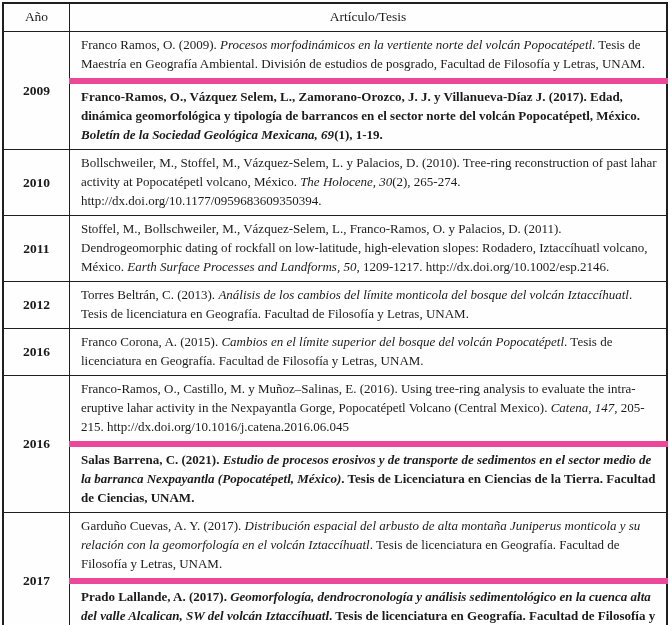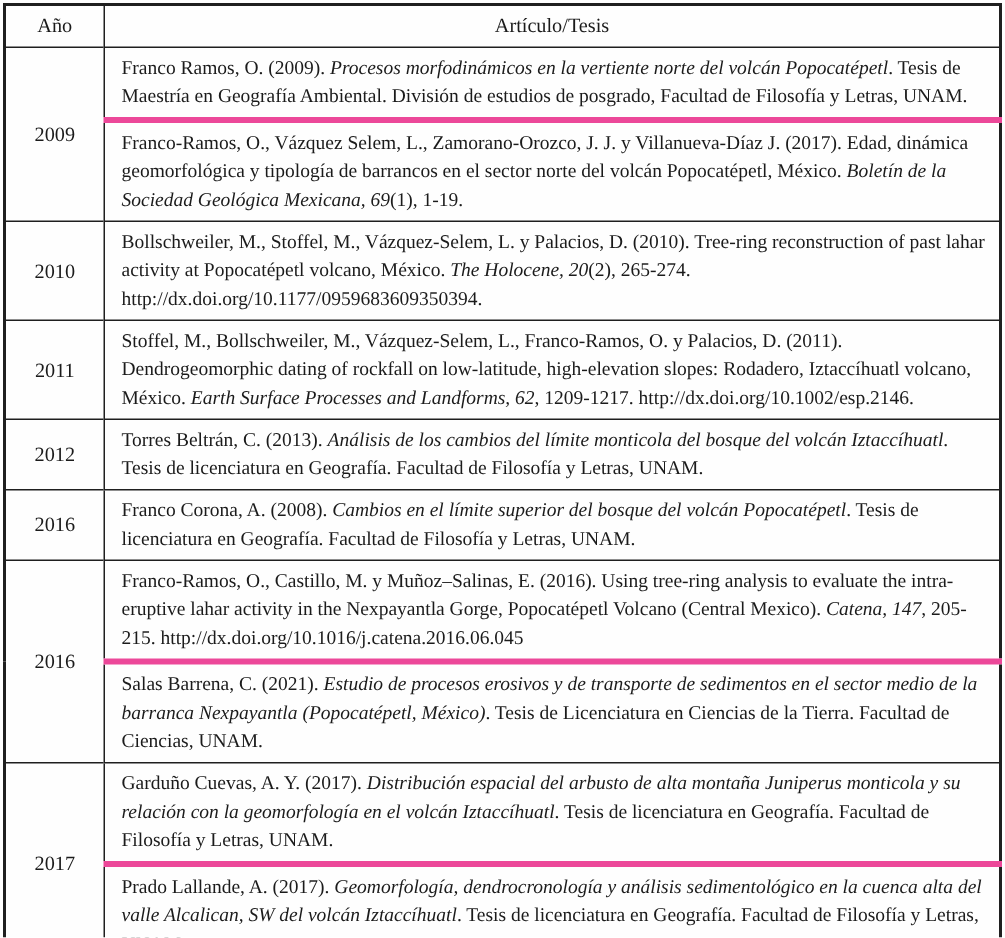--- a/index.html
+++ b/index.html
@@ -43,30 +43,32 @@
     width: 57px;
     border-right: 1.5px solid #1f1f1f;
   }
   tbody tr.group-start > td {
     border-top: 1.5px solid #1f1f1f;
   }
   td.year-cell {
     text-align: center;
     vertical-align: middle;
     font-size: 13.5px;
+    font-weight: bold;
   }
   td.article-cell {
     font-size: 13px;
     line-height: 19px;
     padding: 3px 9px 5px 11px;
     vertical-align: top;
     overflow-wrap: break-word;
   }
   td.article-cell.sub {
-    border-top: 4px solid #ec4899;
+    border-top: 6px solid #ec4899;
+    font-weight: bold;
   }
   td.article-cell i {
     font-style: italic;
   }
 </style>
 </head>
 <body>
 
 <div class="page">
   <table class="refs">
@@ -79,33 +81,33 @@
     <tbody>
         <tr class="group-start">
           <td class="year-cell" rowspan="2">2009</td>
           <td class="article-cell"><span>Franco Ramos, O. (2009). </span><i>Procesos morfodinámicos en la vertiente norte del volcán Popocatépetl</i><span>. Tesis de Maestría en Geografía Ambiental. División de estudios de posgrado, Facultad de Filosofía y Letras, UNAM.</span></td>
         </tr>
         <tr>
           <td class="article-cell sub"><span>Franco-Ramos, O., Vázquez Selem, L., Zamorano-Orozco, J. J. y Villanueva-Díaz J. (2017). Edad, dinámica geomorfológica y tipología de barrancos en el sector norte del volcán Popocatépetl, México. </span><i>Boletín de la Sociedad Geológica Mexicana, 69</i><span>(1), 1-19.</span></td>
         </tr>
         <tr class="group-start">
           <td class="year-cell" rowspan="1">2010</td>
-          <td class="article-cell"><span>Bollschweiler, M., Stoffel, M., Vázquez-Selem, L. y Palacios, D. (2010). Tree-ring reconstruction of past lahar activity at Popocatépetl volcano, México. </span><i>The Holocene, 20</i><span>(2), 265-274. http://dx.doi.org/10.1177/0959683609350394.</span></td>
+          <td class="article-cell"><span>Bollschweiler, M., Stoffel, M., Vázquez-Selem, L. y Palacios, D. (2010). Tree-ring reconstruction of past lahar activity at Popocatépetl volcano, México. </span><i>The Holocene, 30</i><span>(2), 265-274. http://dx.doi.org/10.1177/0959683609350394.</span></td>
         </tr>
         <tr class="group-start">
           <td class="year-cell" rowspan="1">2011</td>
-          <td class="article-cell"><span>Stoffel, M., Bollschweiler, M., Vázquez-Selem, L., Franco-Ramos, O. y Palacios, D. (2011). Dendrogeomorphic dating of rockfall on low-latitude, high-elevation slopes: Rodadero, Iztaccíhuatl volcano, México. </span><i>Earth Surface Processes and Landforms, 62</i><span>, 1209-1217. http://dx.doi.org/10.1002/esp.2146.</span></td>
+          <td class="article-cell"><span>Stoffel, M., Bollschweiler, M., Vázquez-Selem, L., Franco-Ramos, O. y Palacios, D. (2011). Dendrogeomorphic dating of rockfall on low-latitude, high-elevation slopes: Rodadero, Iztaccíhuatl volcano, México. </span><i>Earth Surface Processes and Landforms, 50</i><span>, 1209-1217. http://dx.doi.org/10.1002/esp.2146.</span></td>
         </tr>
         <tr class="group-start">
           <td class="year-cell" rowspan="1">2012</td>
           <td class="article-cell"><span>Torres Beltrán, C. (2013). </span><i>Análisis de los cambios del límite monticola del bosque del volcán Iztaccíhuatl</i><span>. Tesis de licenciatura en Geografía. Facultad de Filosofía y Letras, UNAM.</span></td>
         </tr>
         <tr class="group-start">
           <td class="year-cell" rowspan="1">2016</td>
-          <td class="article-cell"><span>Franco Corona, A. (2008). </span><i>Cambios en el límite superior del bosque del volcán Popocatépetl</i><span>. Tesis de licenciatura en Geografía. Facultad de Filosofía y Letras, UNAM.</span></td>
+          <td class="article-cell"><span>Franco Corona, A. (2015). </span><i>Cambios en el límite superior del bosque del volcán Popocatépetl</i><span>. Tesis de licenciatura en Geografía. Facultad de Filosofía y Letras, UNAM.</span></td>
         </tr>
         <tr class="group-start">
           <td class="year-cell" rowspan="2">2016</td>
           <td class="article-cell"><span>Franco-Ramos, O., Castillo, M. y Muñoz–Salinas, E. (2016). Using tree-ring analysis to evaluate the intra-eruptive lahar activity in the Nexpayantla Gorge, Popocatépetl Volcano (Central Mexico). </span><i>Catena, 147</i><span>, 205-215. http://dx.doi.org/10.1016/j.catena.2016.06.045</span></td>
         </tr>
         <tr>
           <td class="article-cell sub"><span>Salas Barrena, C. (2021). </span><i>Estudio de procesos erosivos y de transporte de sedimentos en el sector medio de la barranca Nexpayantla (Popocatépetl, México)</i><span>. Tesis de Licenciatura en Ciencias de la Tierra. Facultad de Ciencias, UNAM.</span></td>
         </tr>
         <tr class="group-start">
           <td class="year-cell" rowspan="2">2017</td>

